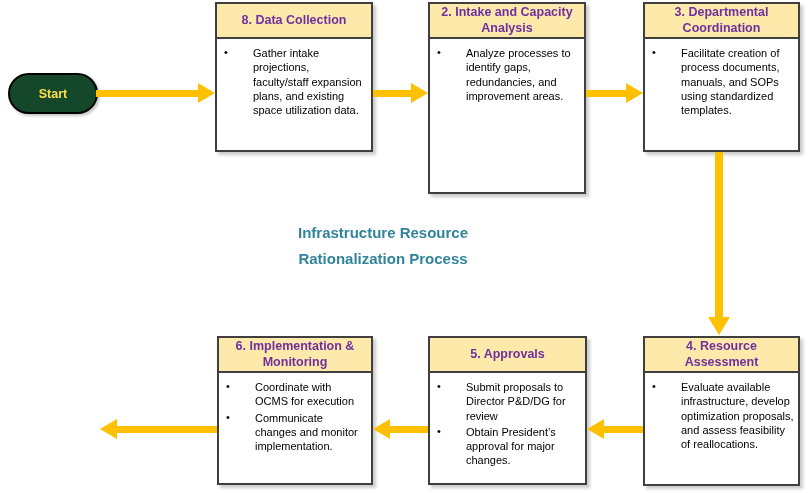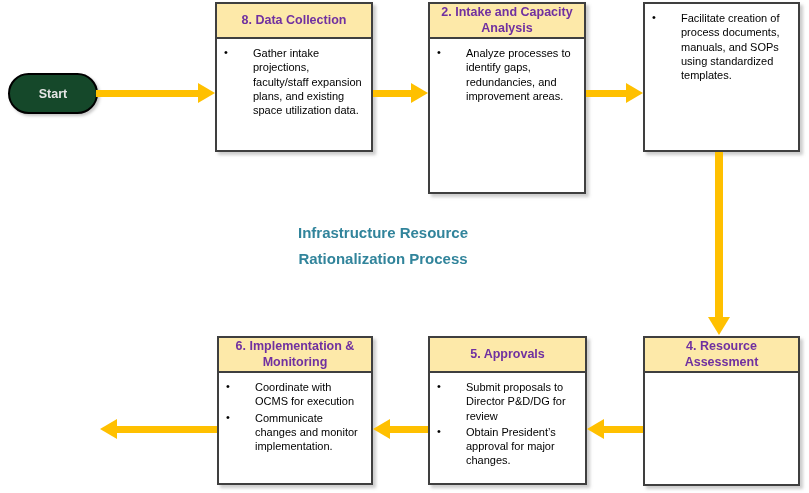--- a/index.html
+++ b/index.html
@@ -33,21 +33,21 @@
   .step-body ul{list-style:none;margin:0;padding:0;}
   .step-body li{
     position:relative;padding-left:36px;margin-bottom:2px;
     font-size:11px;line-height:1.3;color:#000;
   }
   .step-body li::before{content:"\2022";position:absolute;left:7px;top:-1px;}
 
   .terminal{
     position:absolute;box-sizing:border-box;
     border:2px solid #000;border-radius:22px;
-    color:#e5e5e5;font-weight:bold;font-size:12.5px;
+    color:#fde047;font-weight:bold;font-size:12.5px;
     display:flex;align-items:center;justify-content:center;
     box-shadow:2px 2px 3px rgba(110,110,110,.4);
   }
   #start-node{left:8px;top:73px;width:90px;height:41px;background:var(--start-fill);}
   #stop-node{left:8px;top:408px;width:92px;height:41px;background:var(--stop-fill);}
 
   .shaft{position:absolute;background:var(--arrow);}
   .shaft.h{height:7px;}
   .shaft.v{width:8px;}
   .head{position:absolute;width:0;height:0;}
@@ -95,29 +95,35 @@
   <div class="step" id="step-2">
     <div class="step-header">2. Intake and Capacity Analysis</div>
     <div class="step-body">
       <ul>
         <li>Analyze processes to identify gaps, redundancies, and improvement areas.</li>
       </ul>
     </div>
   </div>
 
   <div class="step" id="step-3">
+    <div class="step-header">3. Departmental Coordination</div>
     <div class="step-body">
       <ul>
         <li>Facilitate creation of process documents, manuals, and SOPs using standardized templates.</li>
       </ul>
     </div>
   </div>
 
   <div class="step" id="step-4">
     <div class="step-header">4. Resource Assessment</div>
+    <div class="step-body">
+      <ul>
+        <li>Evaluate available infrastructure, develop optimization proposals, and assess feasibility of reallocations.</li>
+      </ul>
+    </div>
   </div>
 
   <div class="step" id="step-5">
     <div class="step-header">5. Approvals</div>
     <div class="step-body">
       <ul>
         <li>Submit proposals to Director P&amp;D/DG for review</li>
         <li>Obtain President’s approval for major changes.</li>
       </ul>
     </div>

